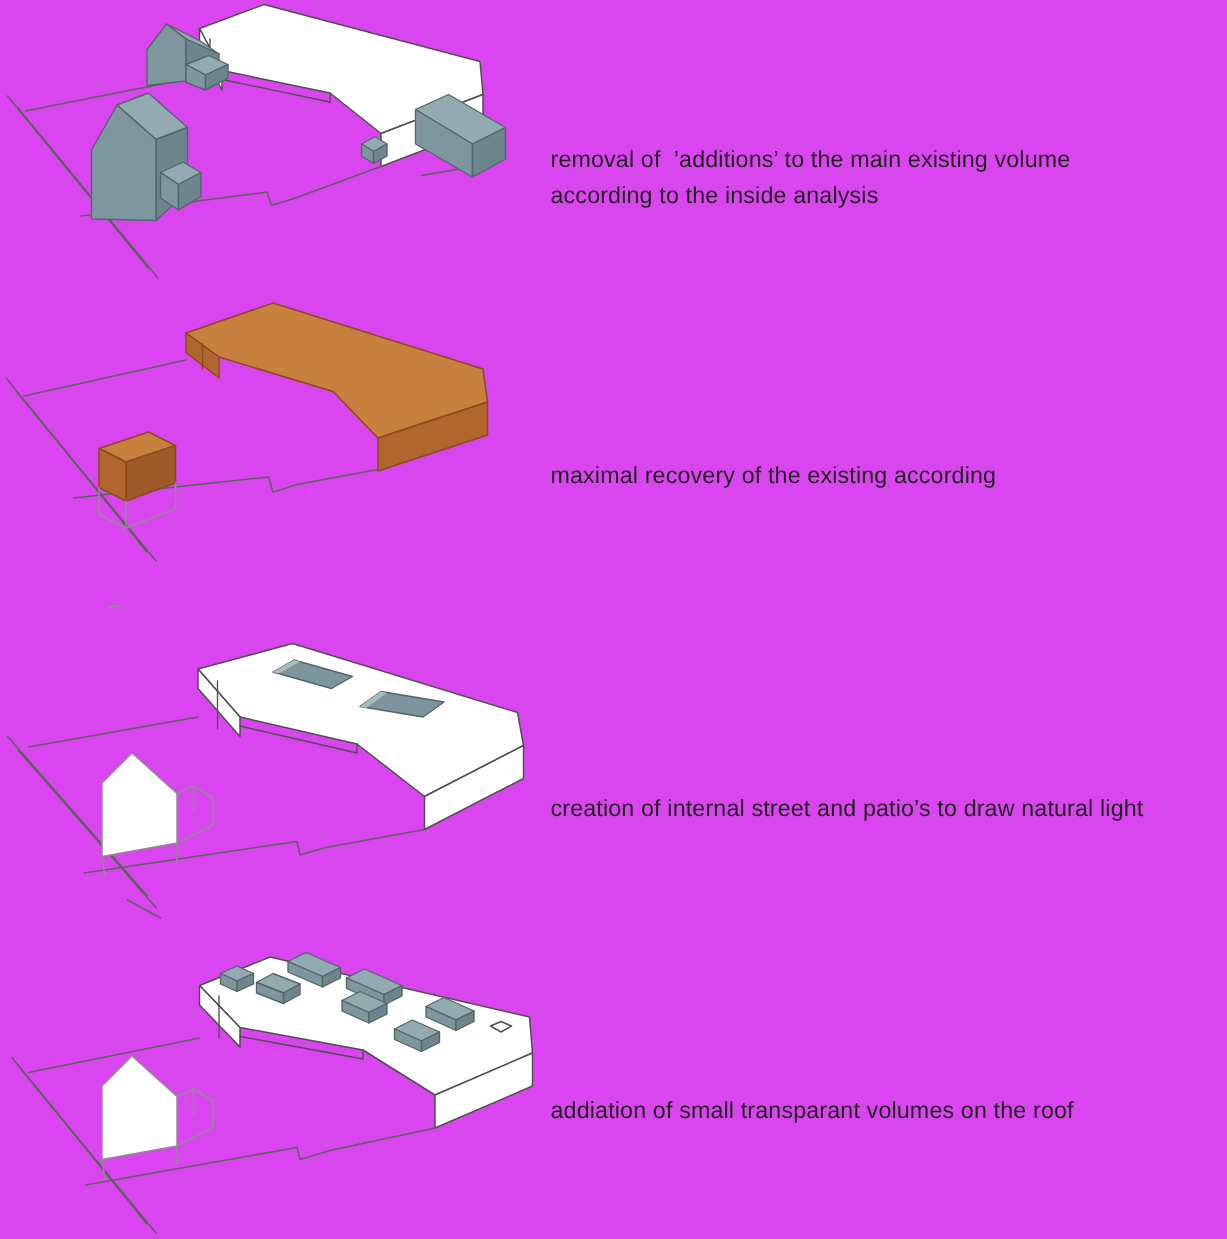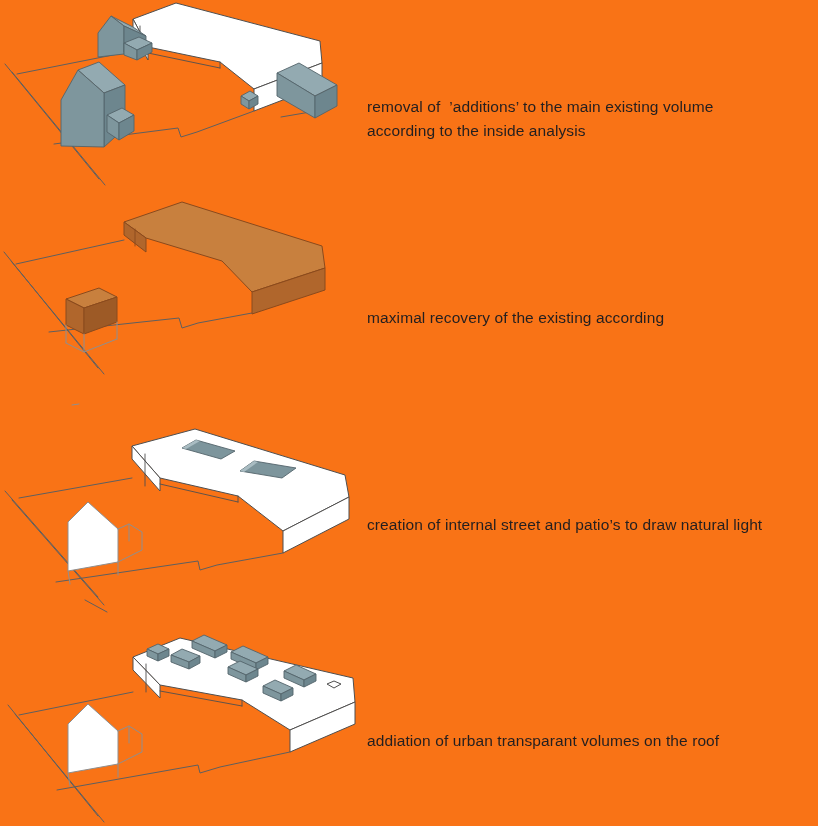--- a/index.html
+++ b/index.html
@@ -1,16 +1,16 @@
 <!DOCTYPE html>
 <html style="--text-color: #231f20; --building-outline: #4f4f4f; --site-line: #5f5f5f; --wireframe-line: #8f8f8f; --addition-blue-top: #93aab1; --addition-blue-front: #7e969d; --addition-blue-side: #6d868e; --addition-blue-outline: #53646b; --existing-orange-top: #c8803e; --existing-orange-front: #b0662c; --existing-orange-side: #9d5a26; --existing-orange-outline: #8a4a1d; --patio-fill: #7d959c; --patio-wall: #a9bcc2;"><head>
 <meta charset="utf-8">
 <style>
   html,body{margin:0;padding:0;background:#ffffff;}
-  #page{position:relative;width:818px;height:826px;background:#f97316;overflow:hidden;
+  #page{position:relative;width:818px;height:826px;background:#d946ef;overflow:hidden;
         font-family:"Liberation Sans",sans-serif;}
   .diagram{position:absolute;left:0;}
   .caption{position:absolute;left:367px;color:var(--text-color,#231f20);
            font-size:15.5px;line-height:24px;letter-spacing:0.1px;}
   .caption div{white-space:pre;}
   
   .w{fill:#ffffff;stroke:var(--building-outline,#4f4f4f);stroke-width:1;stroke-linejoin:round;}
   .edge{stroke:var(--building-outline,#4f4f4f);stroke-width:0.9;fill:none;stroke-linecap:round;}
   .site{stroke:var(--site-line,#5f5f5f);stroke-width:1;fill:none;stroke-linecap:round;stroke-linejoin:round;}
   .wire{stroke:var(--wireframe-line,#8f8f8f);stroke-width:1;fill:none;stroke-linejoin:round;stroke-linecap:round;}
@@ -128,21 +128,21 @@
     <g>
       <polygon class="patio" points="240,73 254,63 296,70 282,80"></polygon>
       <polygon class="patio-wall" points="240,73 254,63 258,64 244,74"></polygon>
     </g>
     <g>
       <polygon class="wire-face" points="68,124 88,104 118,131 118,164 68,173"></polygon>
       <path class="wire" d="M118,131 L129,126 L142,134 L142,152 L118,164 M129,126 L129,143"></path>
       <path class="wire" d="M68,173 L70,186 M118,164 L118,177"></path>
     </g>
   </svg>
-  <div class="caption" style="top:513px">
+  <div class="caption" style="top:528px">
     <div>creation of internal street and patio’s to draw natural light</div>
   </div>
 
   <svg class="diagram" style="top:598px" width="360" height="228" viewBox="0 0 360 228">
     <g>
       <path class="site" d="M85,2 L107,14"></path>
       <path class="site" d="M8,107 L98,218"></path>
       <path class="site" d="M15,116 L104,224"></path>
       <path class="site" d="M19,117 L133,94"></path>
       <path class="site" d="M57,192 L198,167 L200,175 L220,169 L290,154"></path>
@@ -190,16 +190,16 @@
       <polygon class="b-mid" points="263,88 281,96 281,103 263,95"></polygon>
       <polygon class="b-dark" points="281,96 293,90 293,97 281,103"></polygon>
     </g>
     <g>
       <polygon class="wire-face" points="68,126 88,106 118,133 118,166 68,175"></polygon>
       <path class="wire" d="M118,133 L129,128 L142,136 L142,154 L118,166 M129,128 L129,145"></path>
       <path class="wire" d="M68,175 L70,188 M118,166 L118,179"></path>
     </g>
   </svg>
   <div class="caption" style="top:729px">
-    <div>addiation of urban transparant volumes on the roof</div>
+    <div>addiation of small transparant volumes on the roof</div>
   </div>
 
 </div>
 
 </body></html>

